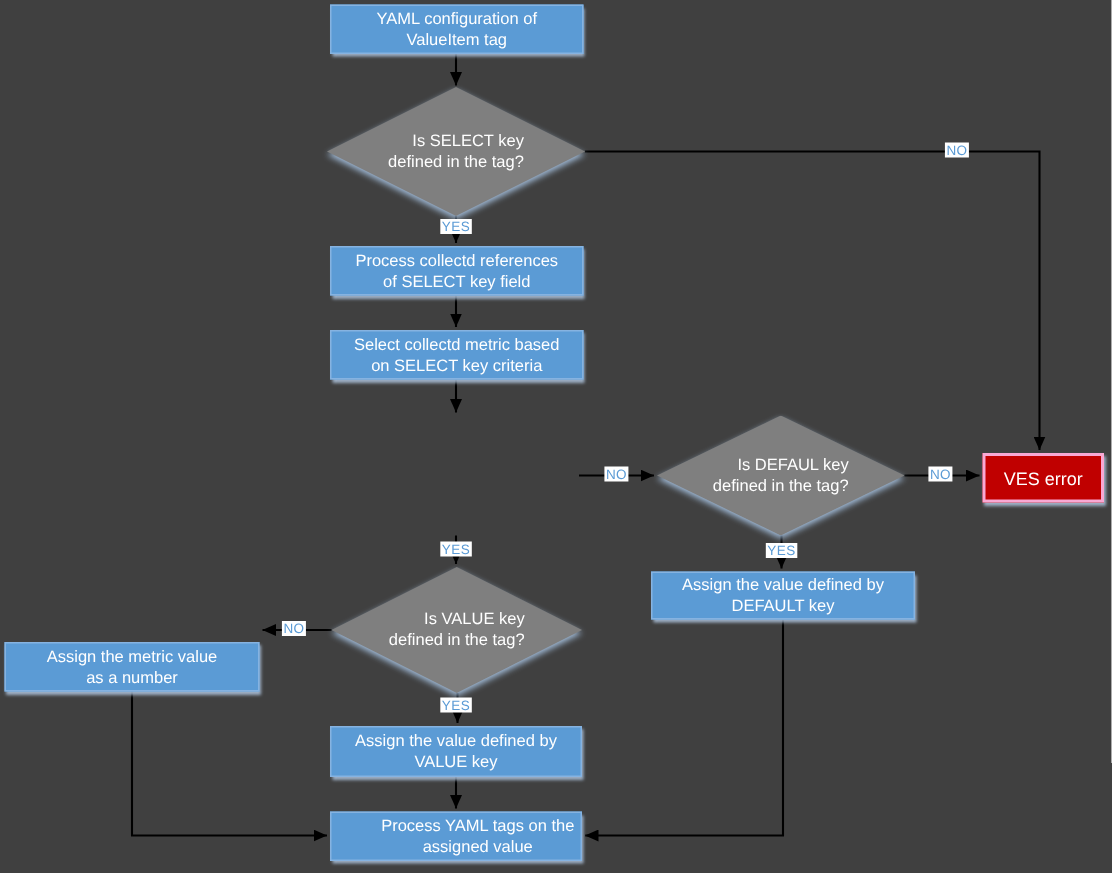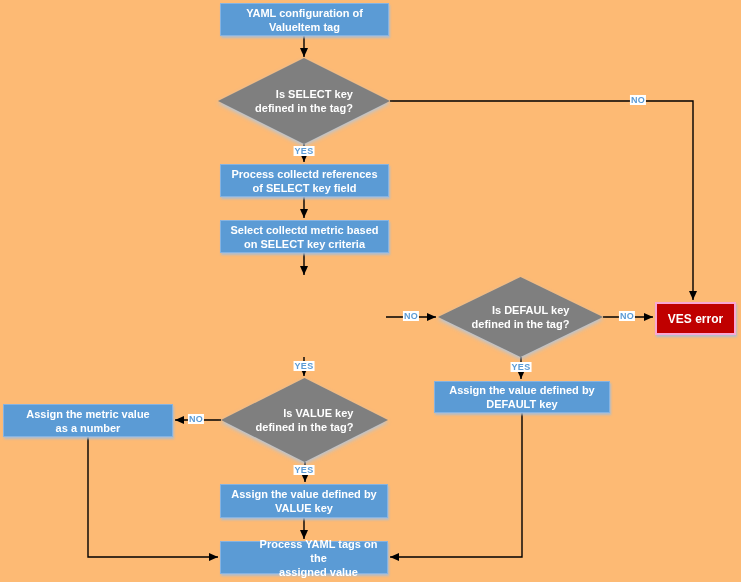--- a/index.html
+++ b/index.html
@@ -1,23 +1,22 @@
 <!DOCTYPE html>
 <html><head>
 <meta charset="utf-8">
 <style>
   html, body { margin: 0; padding: 0; background: #ffffff; }
   .stage {
     position: relative;
     width: 741px;
     height: 582px;
-    background: #fdba74;
+    background: #404040;
     font-family: "Liberation Sans", sans-serif;
     overflow: hidden;
-    font-weight: bold;
   }
   #connectors {
     position: absolute;
     left: 0; top: 0;
     width: 741px; height: 582px;
     z-index: 1;
   }
   .edge {
     stroke: #000000;
     stroke-width: 1.4;
@@ -124,21 +123,21 @@
   <div class="decision-wrap" style="left:438px; top:277px; width:165px; height:80px;">
     <div class="decision">Is DEFAUL key
 defined in the tag?</div>
   </div>
 
   <div class="node error" style="left:655px; top:302px; width:81px; height:33px;">VES error</div>
 
   <div class="node process" style="left:434px; top:381px; width:176px; height:32px;">Assign the value defined by
 DEFAULT key</div>
 
-  <div class="node process" style="left:3px; top:404px; width:170px; height:33px;">Assign the metric value
+  <div class="node process" style="left:3px; top:428px; width:170px; height:33px;">Assign the metric value
 as a number</div>
 
   <div class="decision-wrap" style="left:221px; top:378px; width:167px; height:84px;">
     <div class="decision">Is VALUE key
 defined in the tag?</div>
   </div>
 
   <div class="node process" style="left:220px; top:484px; width:168px; height:34px;">Assign the value defined by
 VALUE key</div>
 

